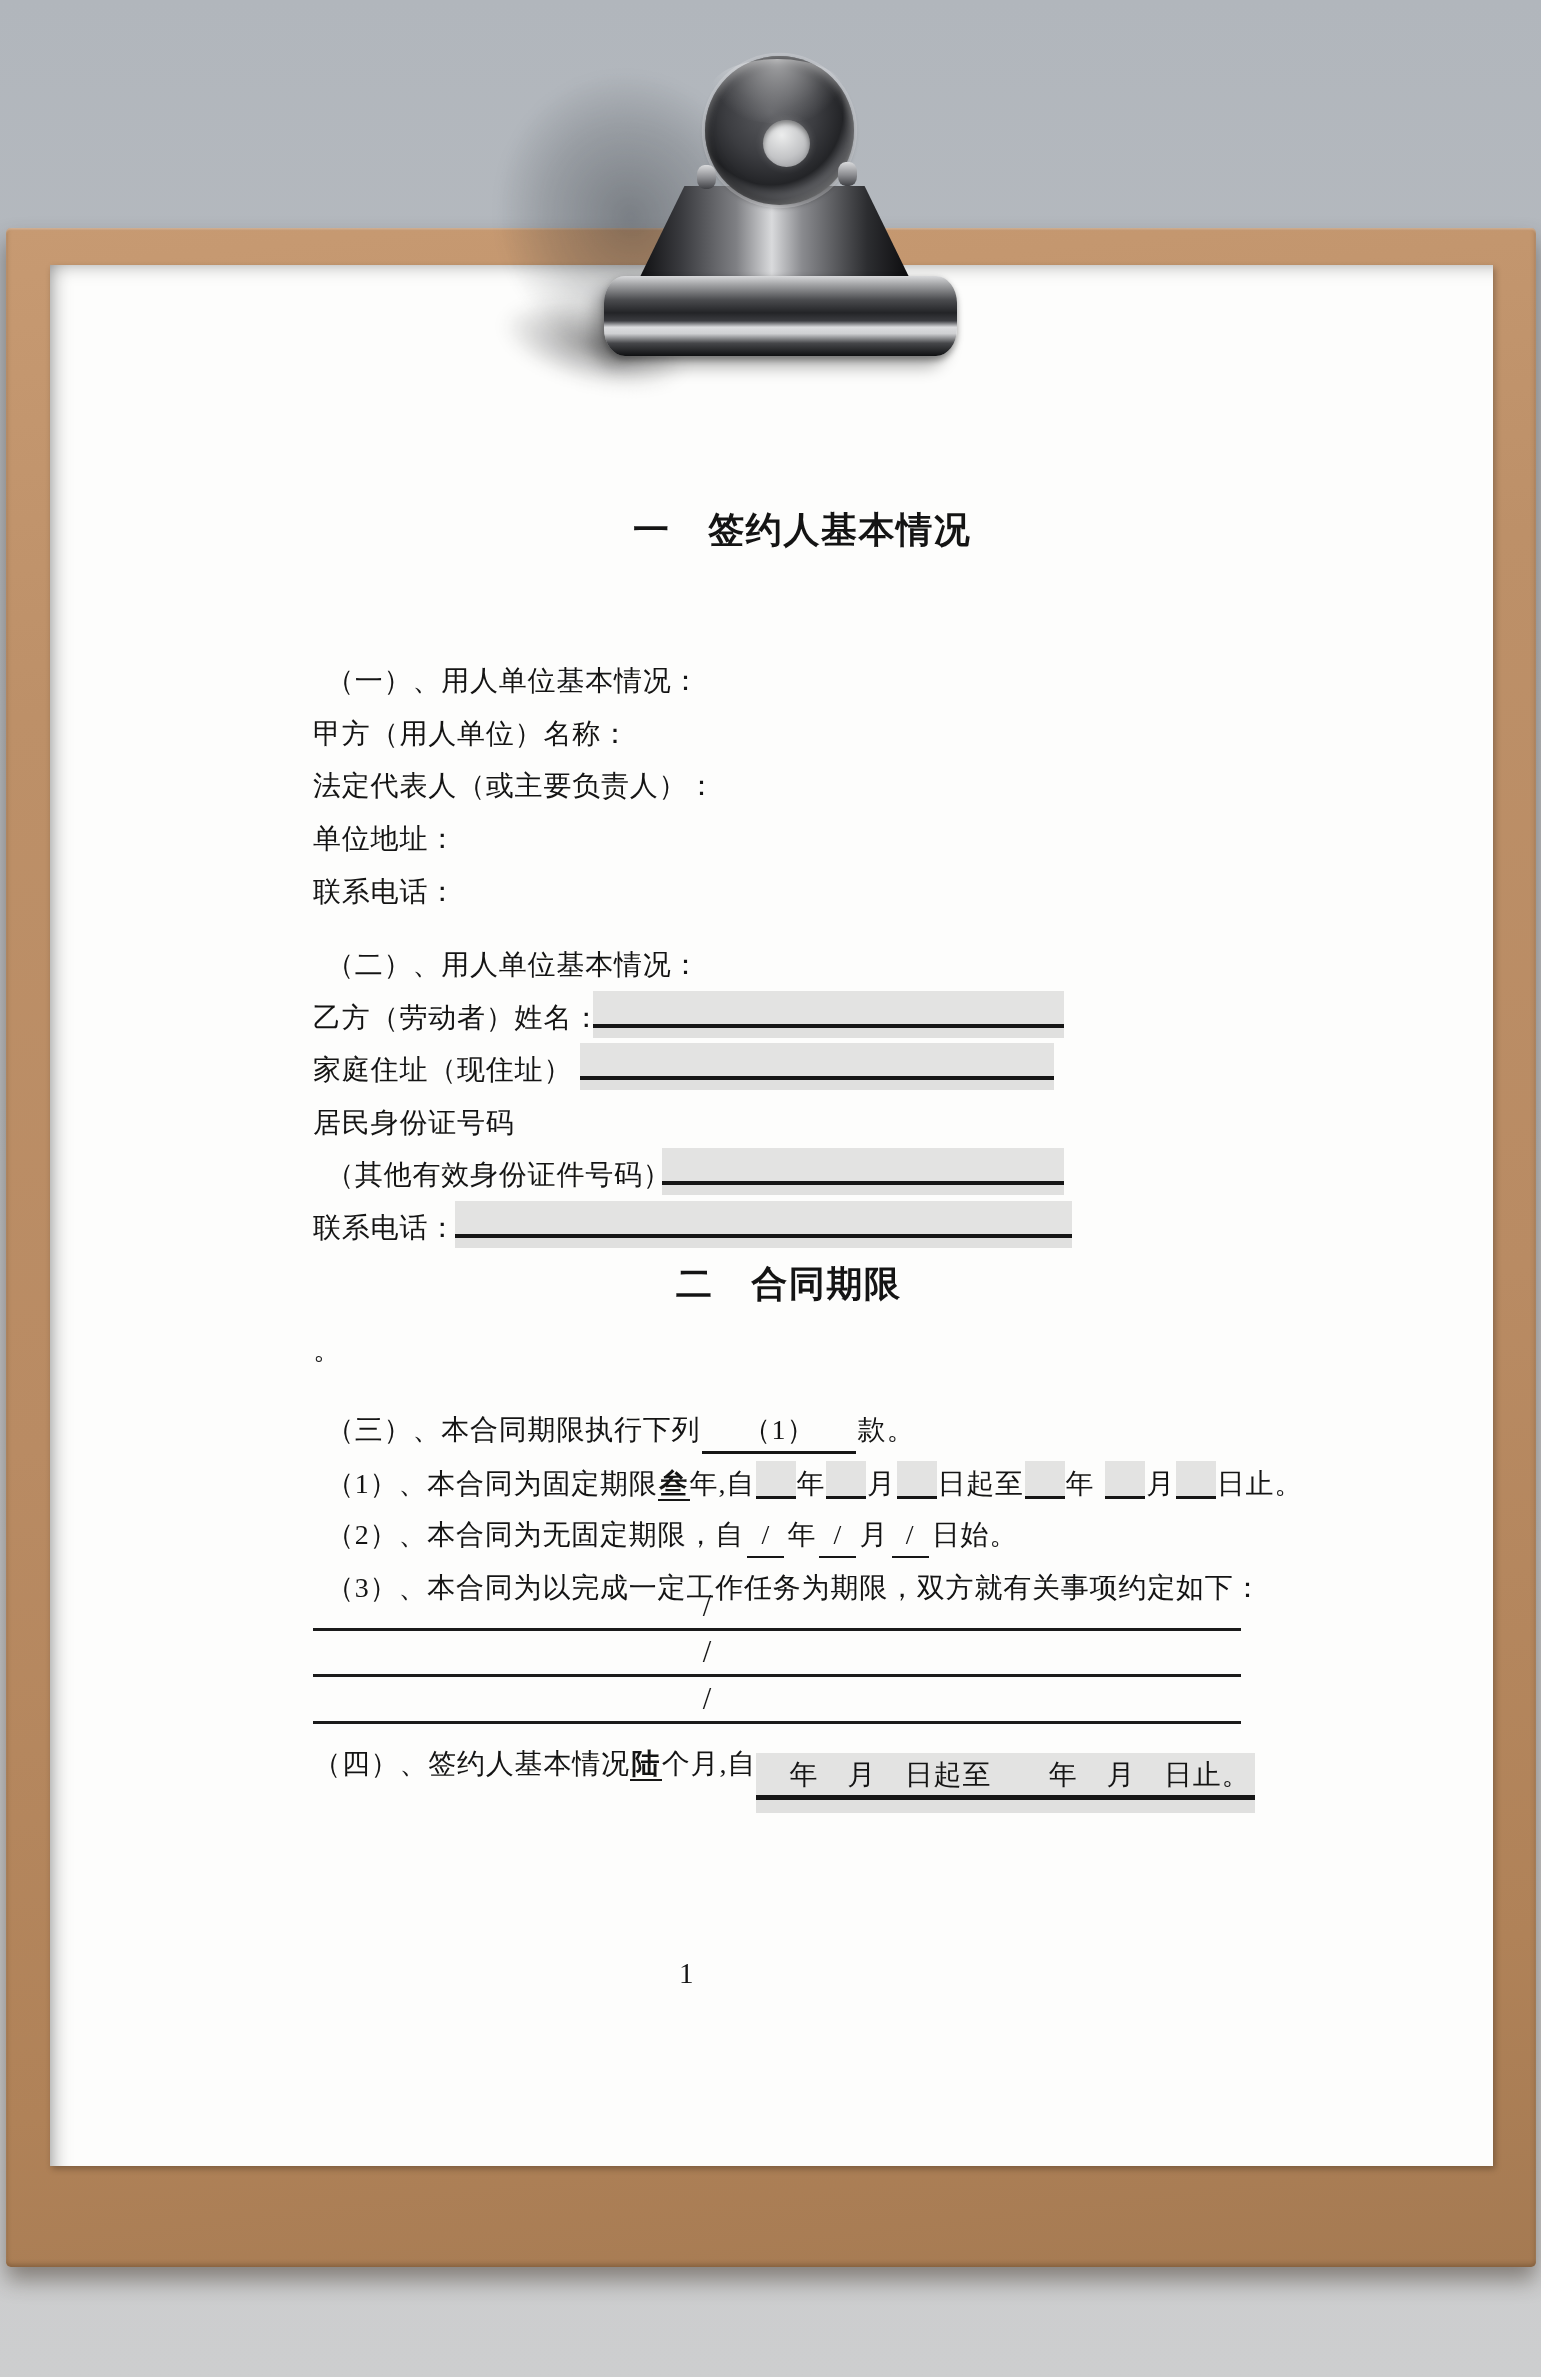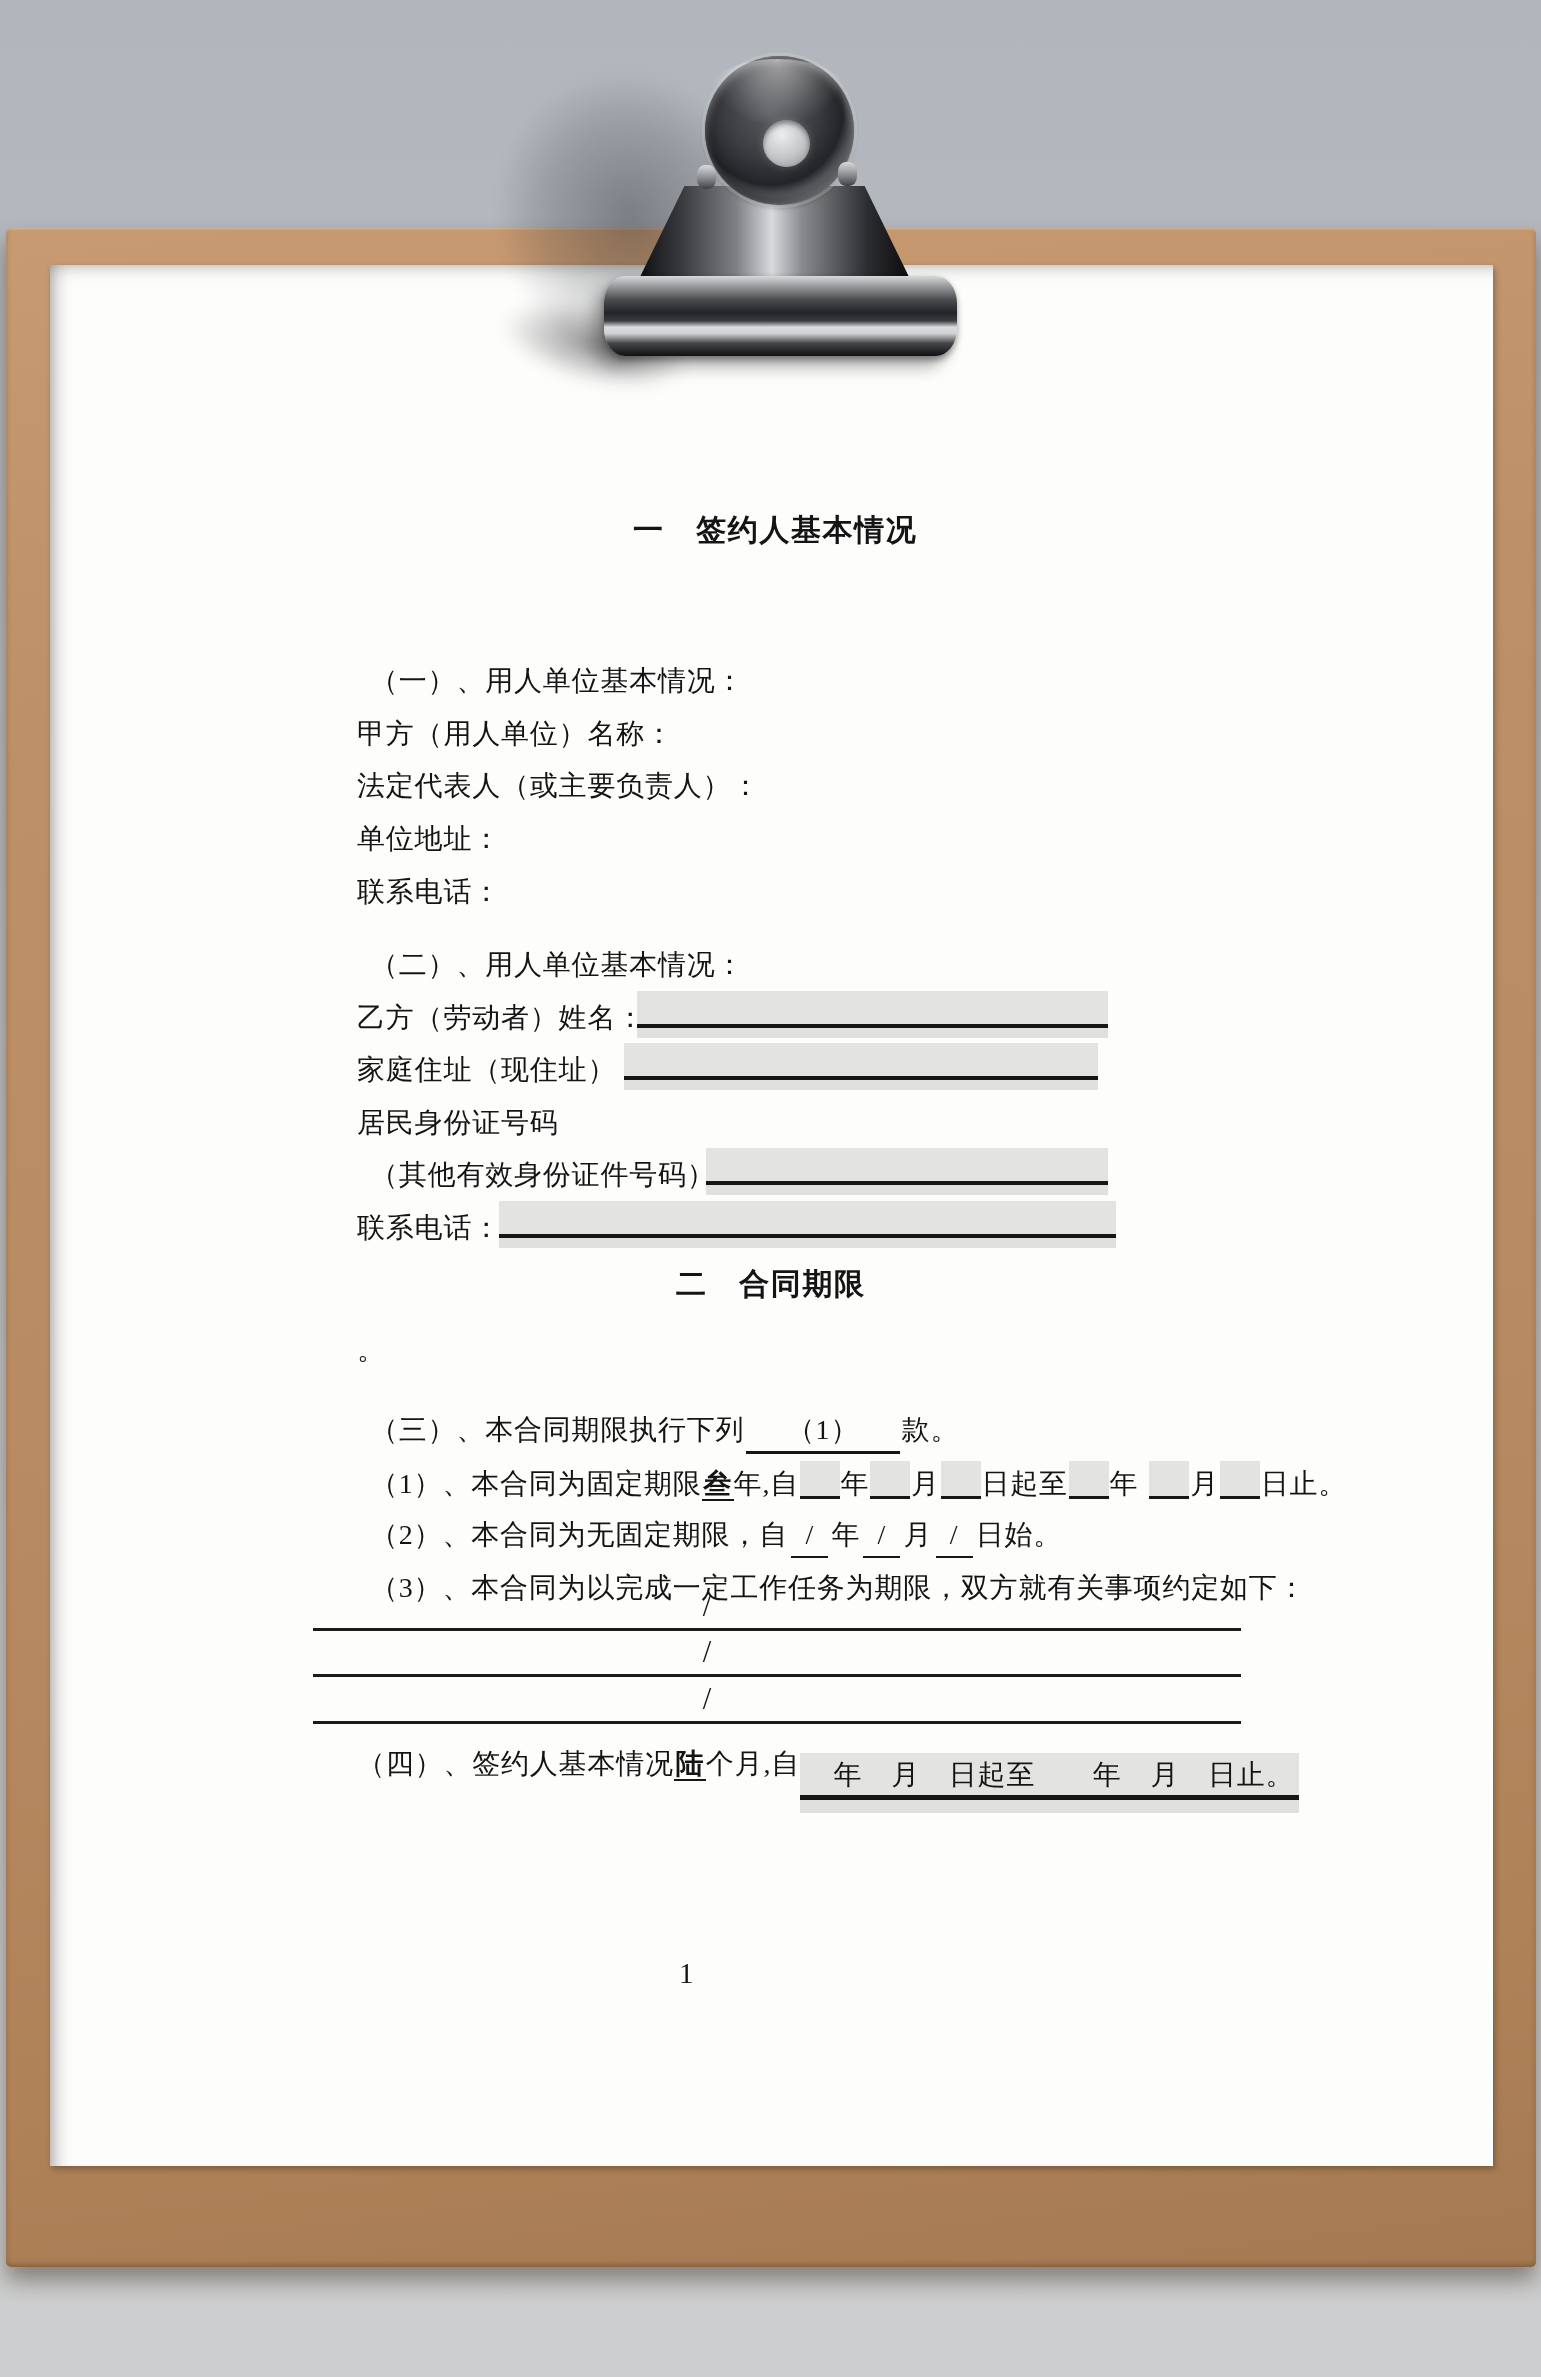--- a/index.html
+++ b/index.html
@@ -18,23 +18,23 @@
     border-radius:4.8px;
     box-shadow:0 13px 22.5px rgba(45,32,18,.45), inset 0 1.6px 1.6px rgba(255,255,255,.28), inset 0 -2.4px 4.8px rgba(60,40,20,.35);
   }
   
   .paper{
     position:absolute;left:50px;top:265px;width:1443px;height:1901px;
     background:#fdfdfc;
     box-shadow:1.6px 3.2px 6.4px rgba(0,0,0,.28), inset 13px 9.6px 21px -14.4px rgba(0,0,0,.55);
   }
   
-  .ln{position:absolute;left:263px;font-size:28px;line-height:42px;letter-spacing:0.8px;white-space:nowrap;margin-left:44px;}
+  .ln{position:absolute;left:263px;font-size:28px;line-height:42px;letter-spacing:0.8px;white-space:nowrap;}
   .ind{padding-left:13px;}
-  .h1{position:absolute;font-size:30px;line-height:48px;font-weight:700;letter-spacing:1.6px;white-space:nowrap;}
+  .h1{position:absolute;font-size:36px;line-height:48px;font-weight:700;letter-spacing:1.6px;white-space:nowrap;}
   
   .bigbox{
     position:absolute;top:-6.4px;height:47px;
     background:linear-gradient(180deg,#e3e3e2 0%,#e3e3e2 70%,#161616 70%,#161616 78%,#e0e0df 78%,#e0e0df 100%);
   }
   
   .sb{
     display:inline-block;width:40px;height:35px;
     background:#e3e3e2;border-bottom:3.2px solid #161616;
     vertical-align:-6.4px;margin:0 0.8px;

